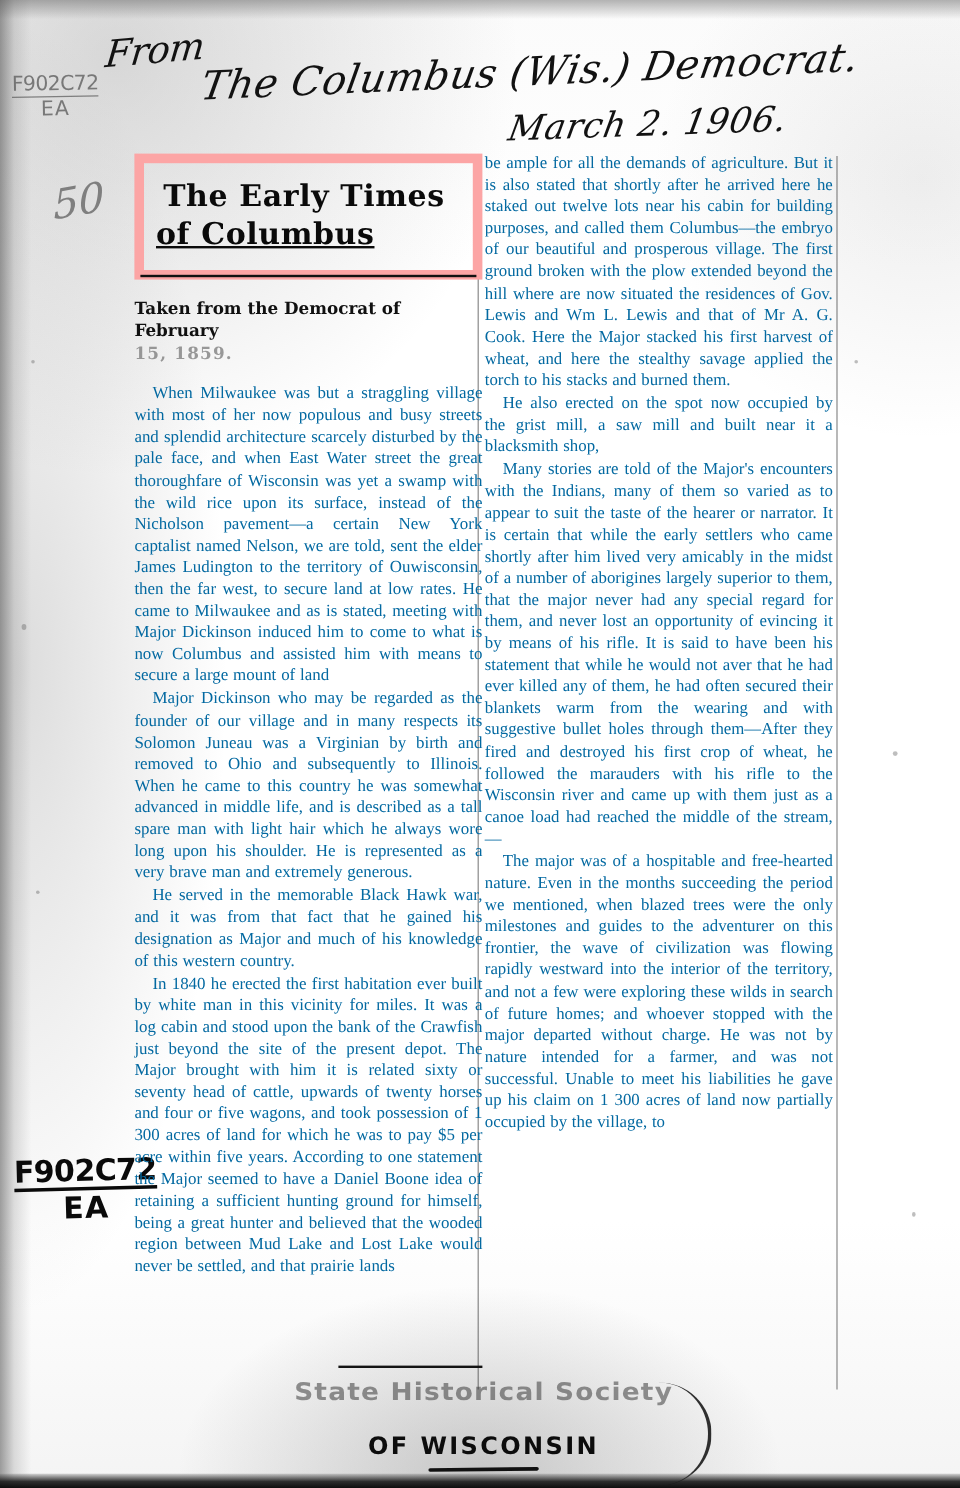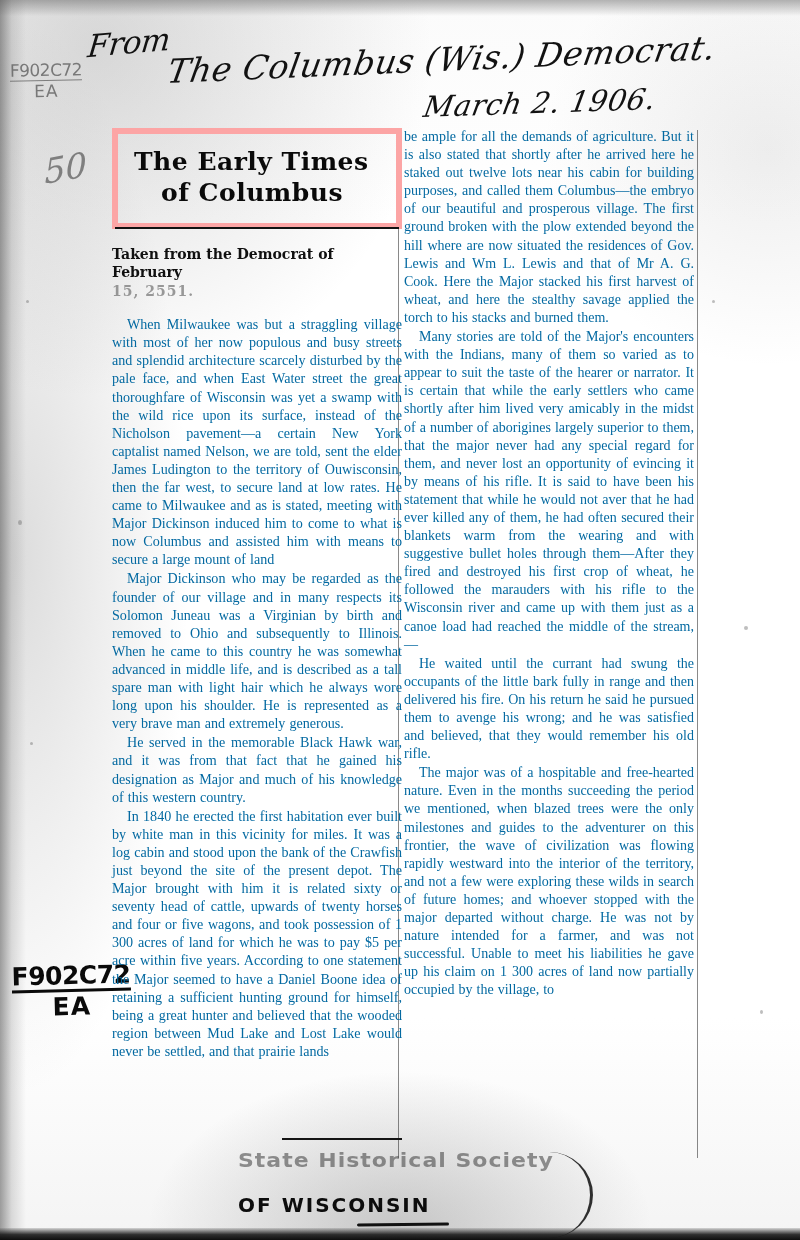--- a/index.html
+++ b/index.html
@@ -138,42 +138,42 @@
     top: 130px;
     width: 0;
     height: 1028px;
     border-left: 1px solid rgba(40,40,40,0.55);
   }
   #rule-mid { left: 398px; }
   #rule-far { left: 697px; }
 
   
   .masthead {
-    border: 6px solid #fca5a5;
+    border: 8px solid #fca5a5;
     padding: 12px 10px 14px 10px;
     margin-bottom: 4px;
     position: relative;
   }
   .masthead::after {
     content: "";
     position: absolute;
     left: -3px; right: -3px;
     bottom: -6px;
     border-top: 2px solid #111;
   }
   .headline {
     font-family: "DejaVu Serif", serif;
     font-weight: bold;
     font-size: 25px;
     line-height: 1.25;
     color: #0a0a0a;
     letter-spacing: 0.5px;
   }
   .headline .ln1 { display: block; text-align: left; padding-left: 6px; }
-  .headline .ln2 { display: block; text-align: center; padding-right: 10px; }
+  .headline .ln2 { display: block; text-align: left; padding-right: 10px; text-decoration: underline; }
 
   .subhead {
     font-family: "DejaVu Serif", serif;
     font-weight: bold;
     font-size: 14px;
     line-height: 1.35;
     margin: 16px 0 14px 0;
     color: #101010;
   }
   .subhead .sub-date {
@@ -194,21 +194,21 @@
   }
   #col-right .body-text p { font-size: 14.0px; }
   .body-text p.cont { text-indent: 0; }
 
   
   #library-stamp {
     position: absolute;
     left: 238px;
     top: 1148px;
     width: 330px;
-    text-align: left;
+    text-align: center;
     font-family: "DejaVu Sans", sans-serif;
     color: #0c0c0c;
   }
   #library-stamp .ls-line1 {
     display: block;
     font-size: 22px;
     font-weight: bold;
     letter-spacing: 1px;
     color: rgba(60,60,60,0.55);
     transform: scaleY(0.92);
@@ -286,36 +286,36 @@
 
     <div class="masthead">
       <div class="headline">
         <span class="ln1">The Early Times</span>
         <span class="ln2">of Columbus</span>
       </div>
     </div>
 
     <div class="subhead">
       <span>Taken from the Democrat of February</span>
-      <span class="sub-date">15, 2551.</span>
+      <span class="sub-date">15, 1859.</span>
     </div>
 
     <div class="body-text">
       <p>When Milwaukee was but a straggling village with most of her now populous and busy streets and splendid architecture scarcely disturbed by the pale face, and when East Water street the great thoroughfare of Wisconsin was yet a swamp with the wild rice upon its surface, instead of the Nicholson pavement—a certain New York captalist named Nelson, we are told, sent the elder James Ludington to the territory of Ouwisconsin, then the far west, to secure land at low rates.  He came to Milwaukee and as is stated, meeting with Major Dickinson induced him to come to what is now Columbus and assisted him with means to secure a large mount of land</p>
       <p>Major Dickinson who may be regarded as the founder of our village and in many respects its Solomon Juneau was a Virginian by birth and removed to Ohio and subsequently to Illinois.  When he came to this country he was somewhat advanced in middle life, and is described as a tall spare man with light hair which he always wore long upon his shoulder.  He is represented as a very brave man and extremely generous.</p>
       <p>He served in the memorable Black Hawk war, and it was from that fact that he gained his designation as Major and much of his knowledge of this western country.</p>
       <p>In 1840 he erected the first habitation ever built by white man in this vicinity for miles. It was a log cabin and stood upon the bank of the Crawfish just beyond the site of the present depot.  The Major brought with him it is related sixty or seventy head of cattle, upwards of twenty horses and four or five wagons, and took possession of 1 300 acres of land for which he was to pay $5 per acre within five years.  According to one statement the Major seemed to have a Daniel Boone idea of retaining a sufficient hunting ground for himself, being a great hunter and believed that the wooded region between Mud Lake and Lost Lake would never be settled, and that prairie lands</p>
     </div>
   </div>
 
   <div class="clip" id="col-right">
     <div class="body-text">
       <p class="cont">be ample for all the demands of agriculture. But it is also stated that shortly after he arrived here he staked out twelve lots near his cabin for building purposes, and called them Columbus—the embryo of our beautiful and prosperous village.  The first ground broken with the plow extended beyond the hill where are now situated the residences of Gov. Lewis and Wm L. Lewis and that of Mr A. G. Cook.  Here the Major stacked his first harvest of wheat, and here the stealthy savage applied the torch to his stacks and burned them.</p>
+      <p>He also erected on the spot now occupied by the grist mill, a saw mill and built near it a blacksmith shop,</p>
       <p>Many stories are told of the Major's encounters with the Indians, many of them so varied as to appear to suit the taste of the hearer or narrator.  It is certain that while the early settlers who came shortly after him lived very amicably in the midst of a number of aborigines largely superior to them, that the major never had any special regard for them, and never lost an opportunity of evincing it by means of his rifle.  It is said to have been his statement that while he would not aver that he had ever killed any of them, he had often secured their blankets warm from the wearing and with suggestive bullet holes through them—After they fired and destroyed his first crop of wheat, he followed the marauders with his rifle to the Wisconsin river and came up with them just as a canoe load had reached the middle of the stream,—</p>
-      <p>He waited until the currant had swung the occupants of the little bark fully in range and then delivered his fire.  On his return he said he pursued them to avenge his wrong; and he was satisfied and believed, that they would remember his old rifle.</p>
       <p>The major was of a hospitable and free-hearted nature.  Even in the months succeeding the period we mentioned, when blazed trees were the only milestones and guides to the adventurer on this frontier, the wave of civilization was flowing rapidly westward into the interior of the territory, and not a few were exploring these wilds in search of future homes; and whoever stopped with the major departed without charge.  He was not by nature intended for a farmer, and was not successful.  Unable to meet his liabilities he gave up his claim on 1 300 acres of land now partially occupied by the village, to</p>
     </div>
   </div>
 
   <div class="strike-line" style="left:282px;top:1138px;width:120px;"></div>
 
   <div id="library-stamp">
     <span class="ls-line1">State Historical Society</span>
     <span class="ls-line2">OF WISCONSIN</span>
     <span class="ls-rule"></span>

